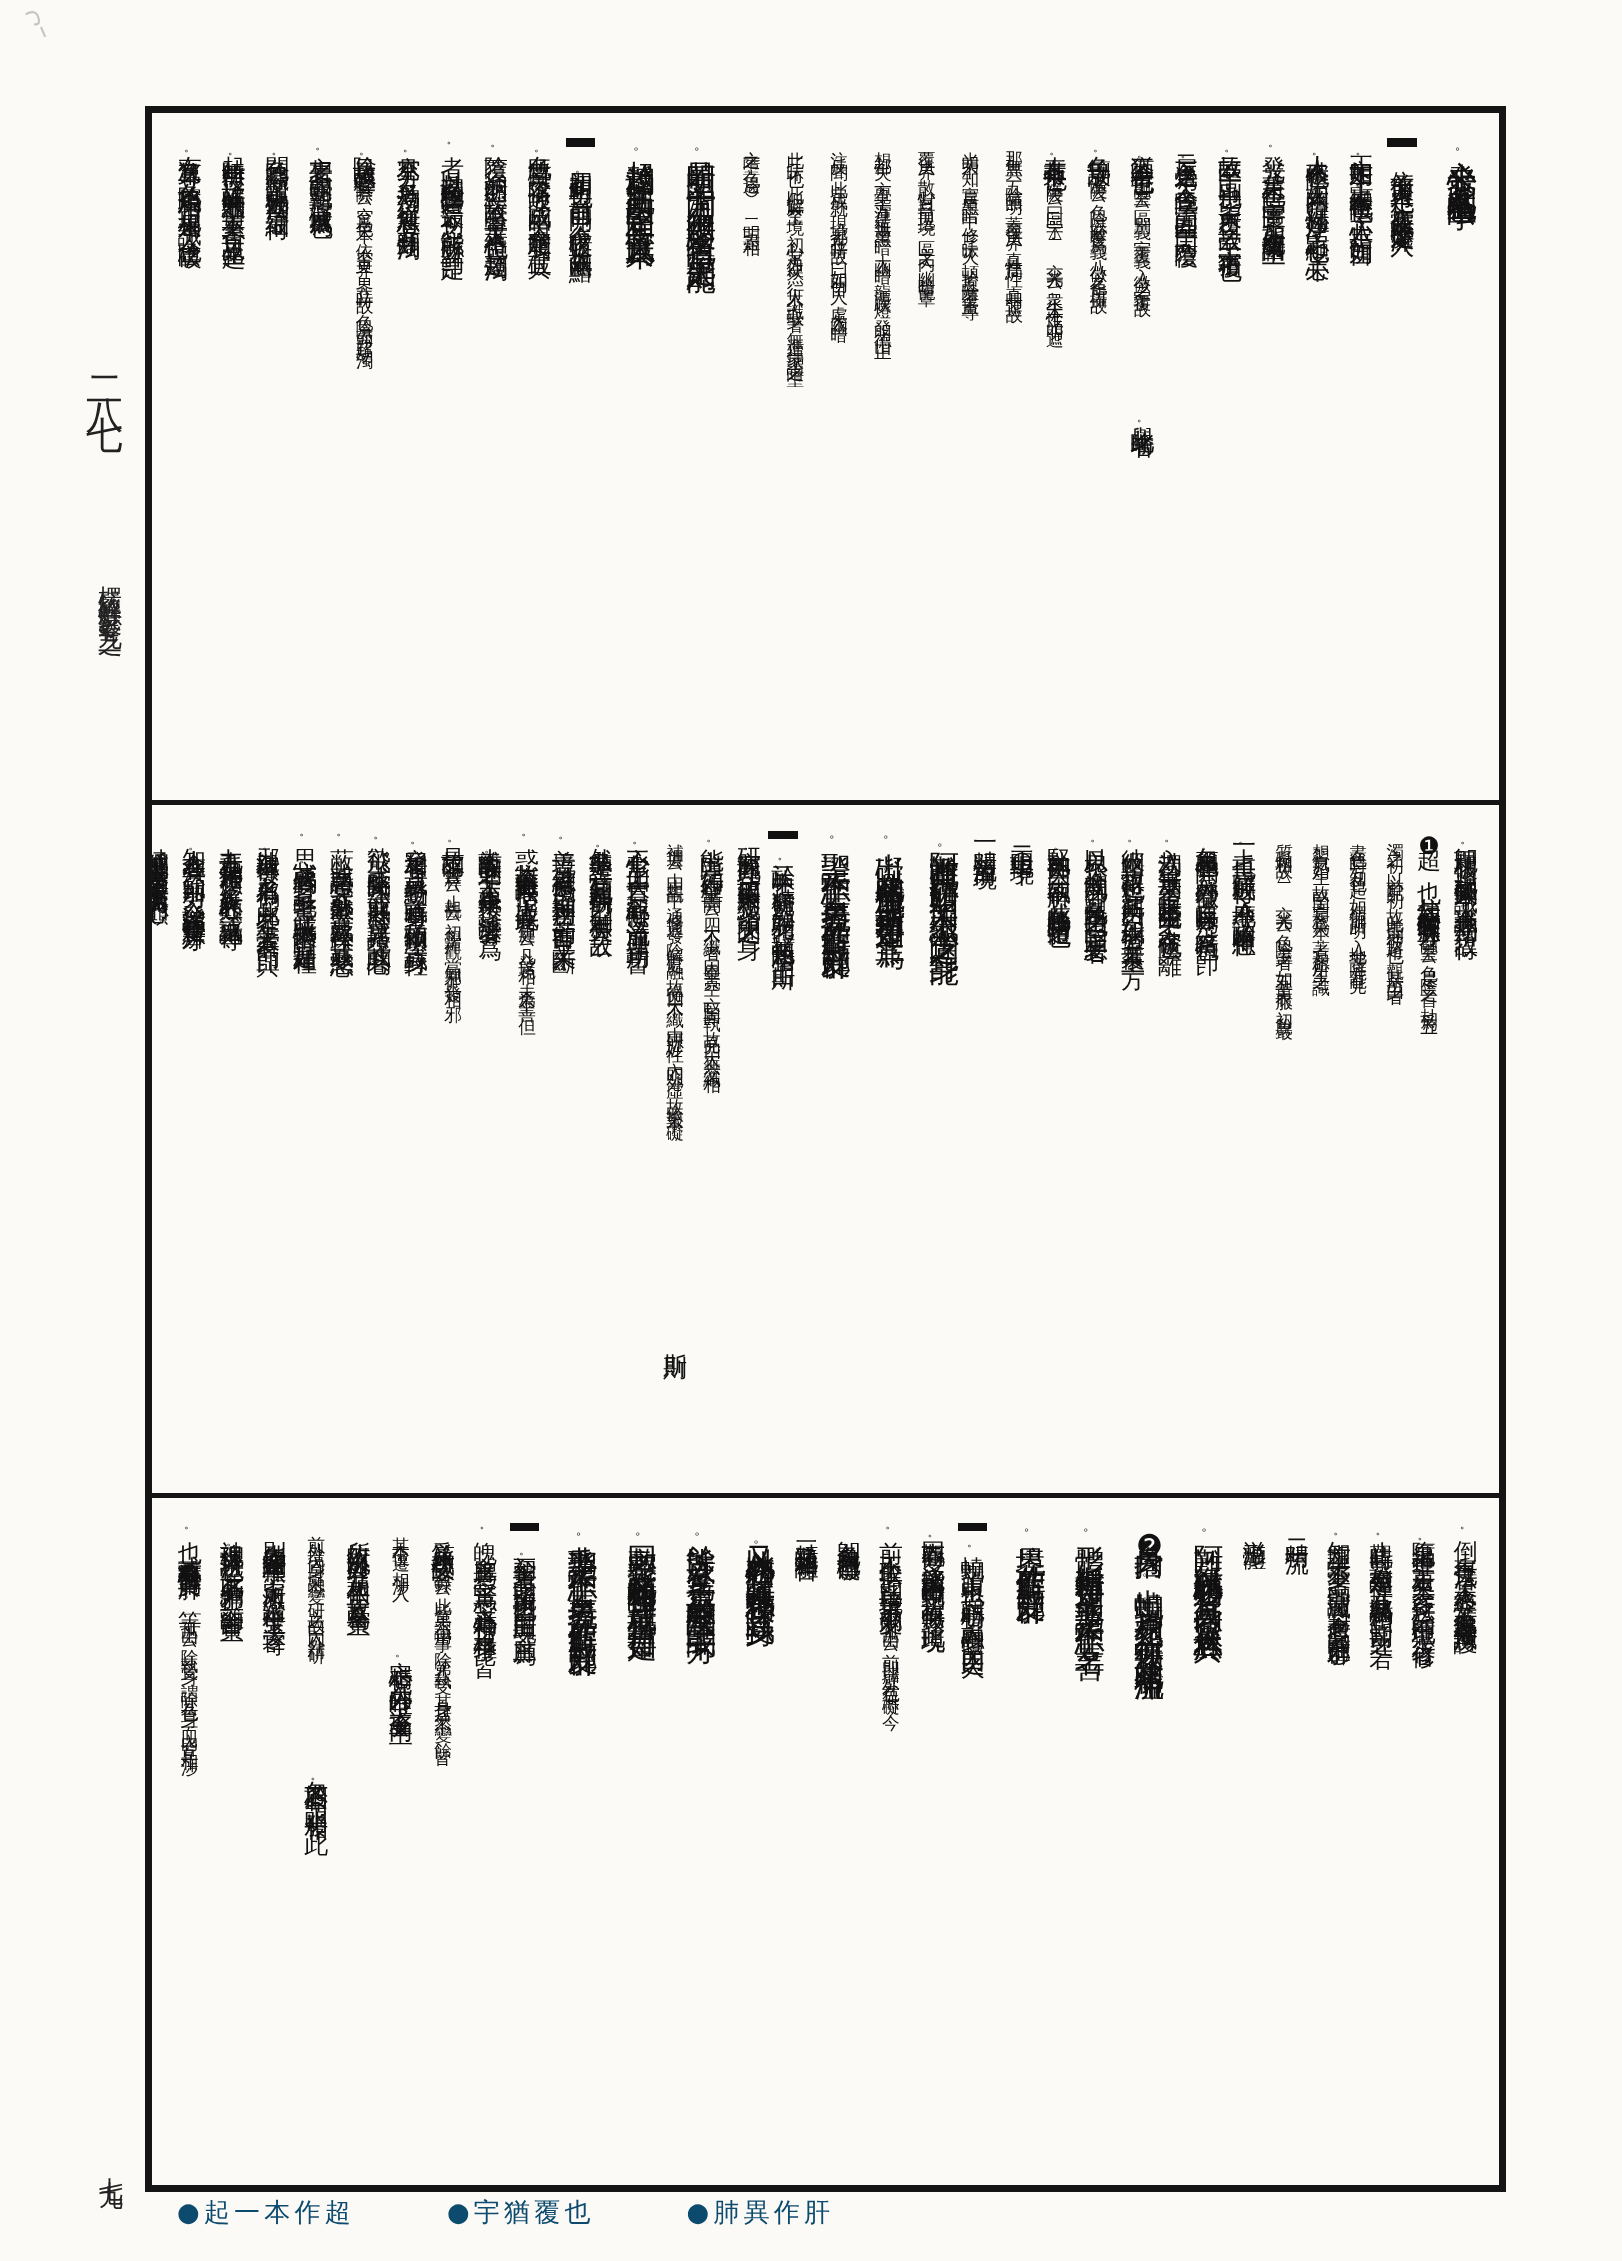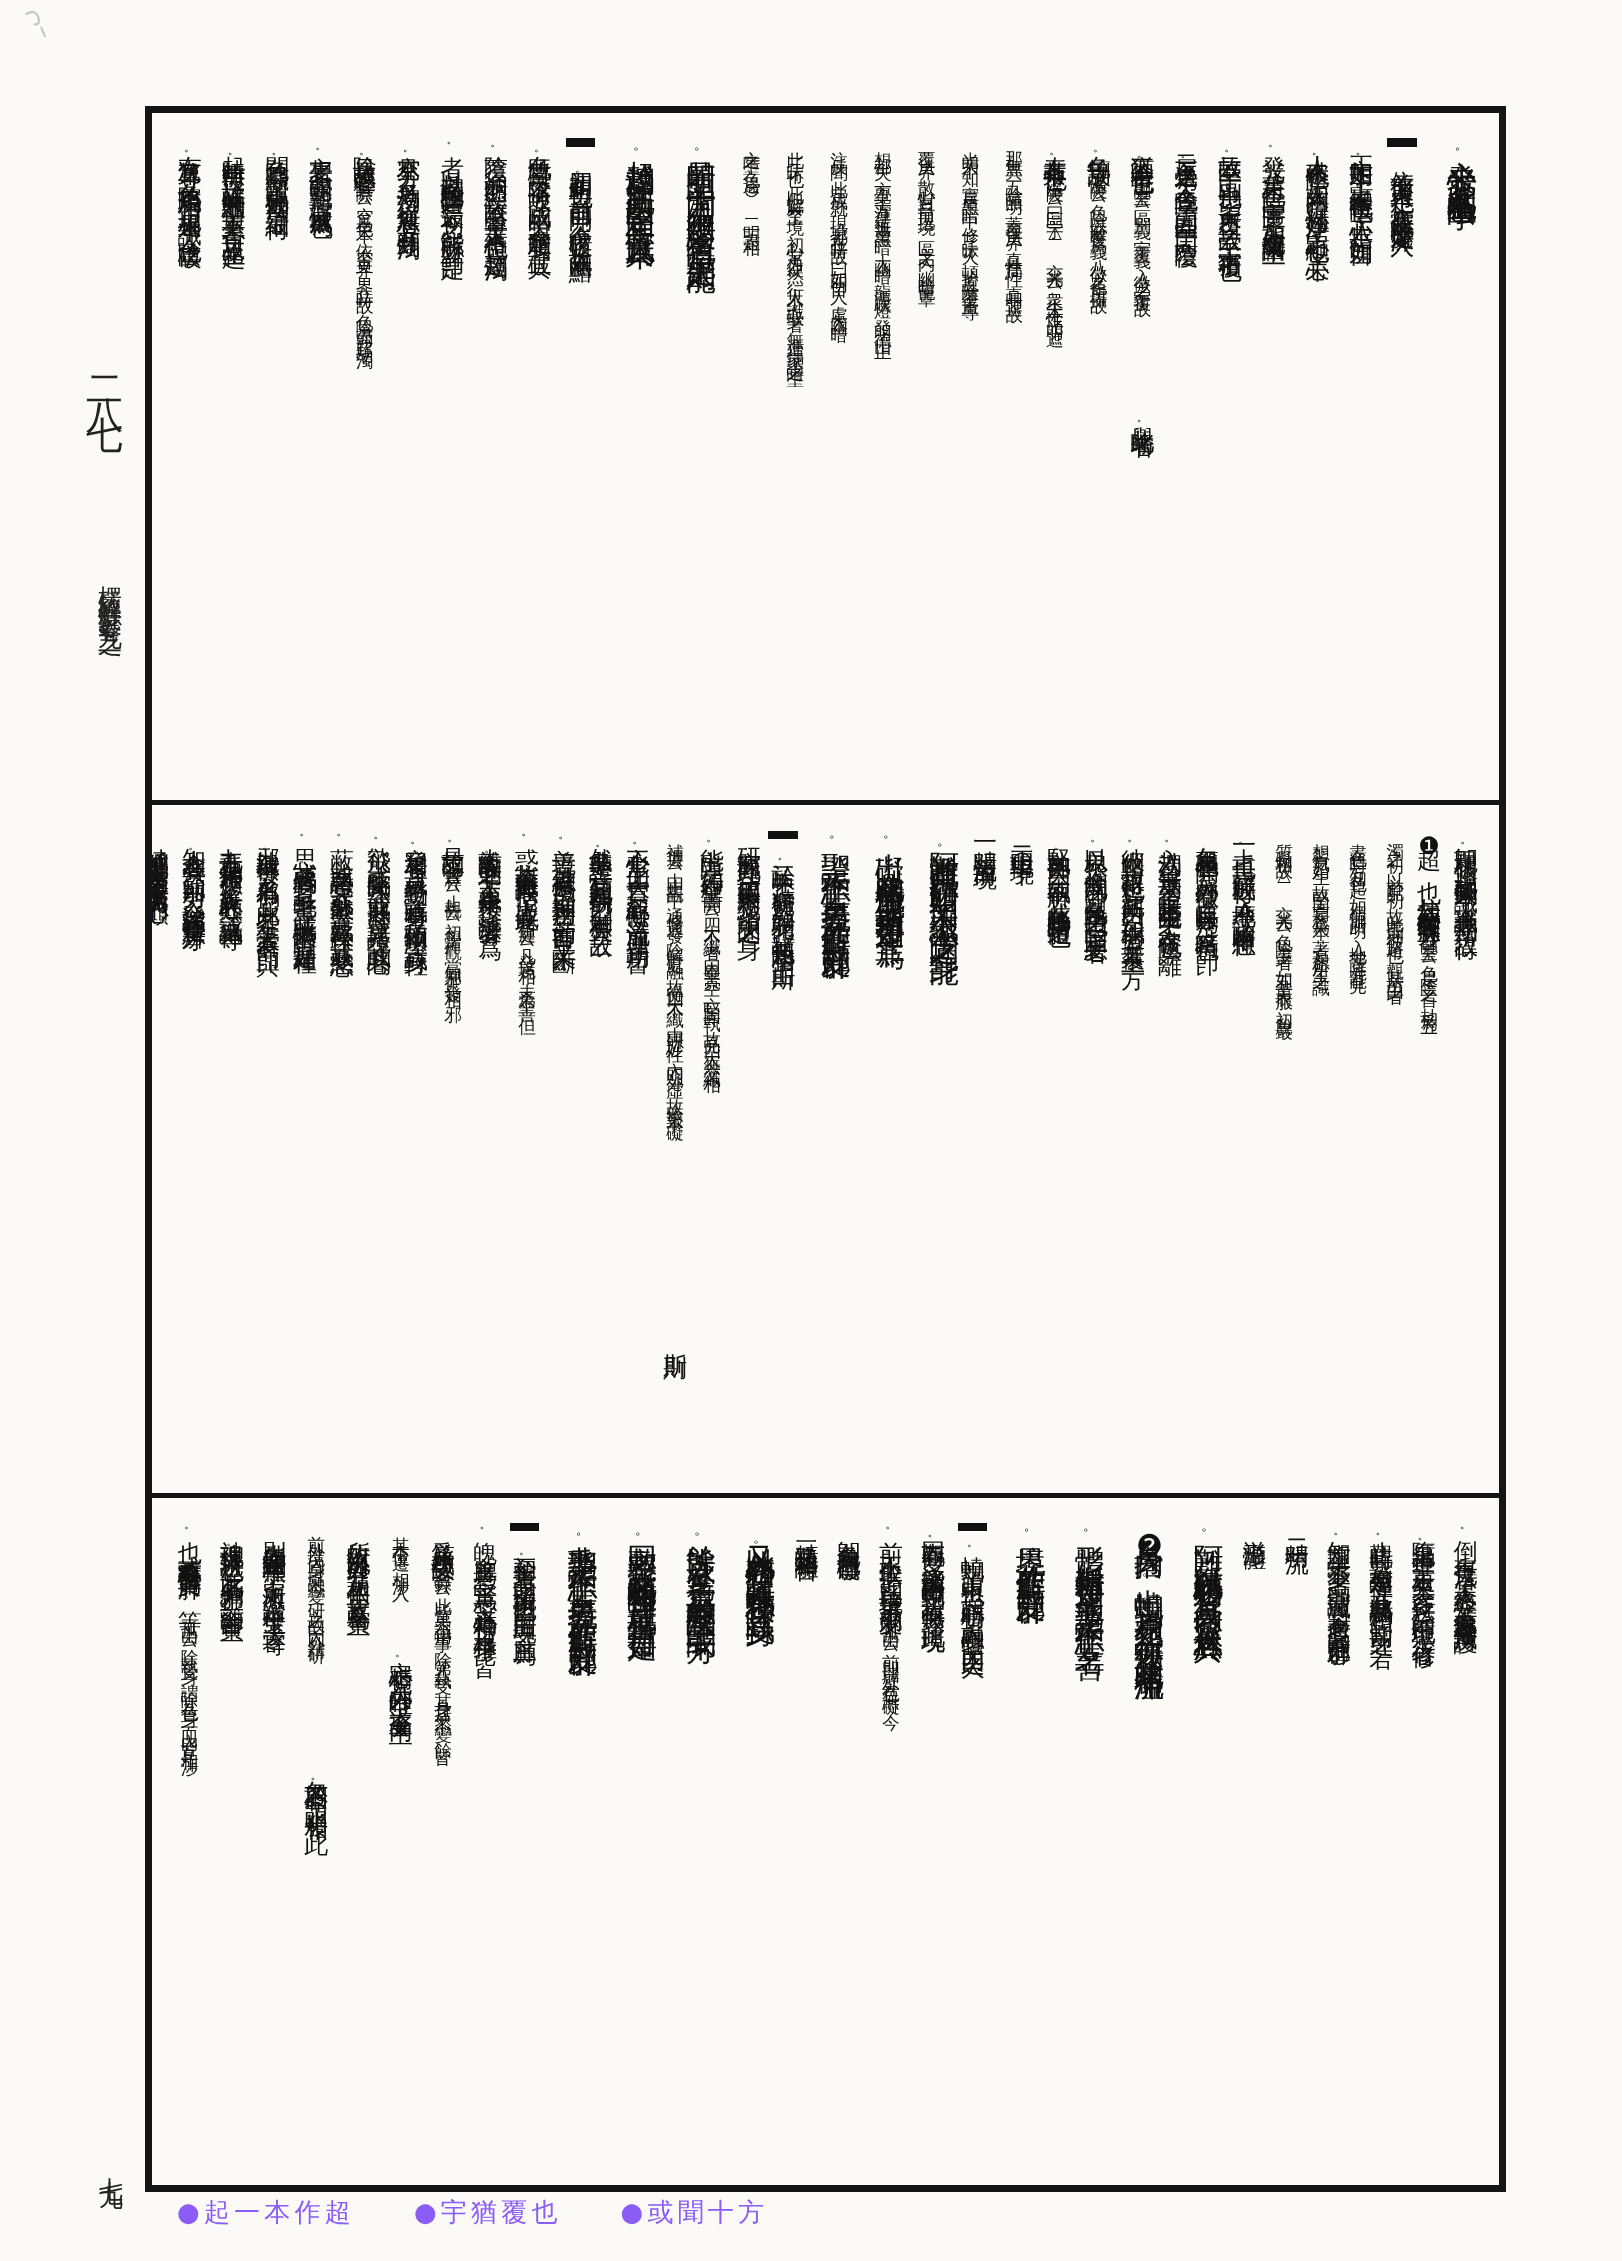--- a/index.html
+++ b/index.html
@@ -44,21 +44,21 @@
     vertical-align:baseline;
   }
   .seg-h{
     display:inline-block;font-size:23px;border:2.1px solid #111;
     padding:2.1px 0.7px;margin:1.4px 0 5.7px 0;font-weight:bold;background:#111;color:#fbfaf7;
   }
   .p{font-size:.48em;letter-spacing:1.4px;}
   
   .footbar{
     position:absolute;left:177px;top:2195px;width:1202px;
-    font-size:26px;color:#8b5cf6;letter-spacing:4.2px;display:flex;gap:59px;
+    font-size:26px;color:#0c4a6e;letter-spacing:4.2px;display:flex;gap:92px;
     white-space:nowrap;
   }
 </style>
 </head>
 <body>
 
 <div class="page">
 
   <svg class="pencil" width="49" height="49" viewBox="0 0 70 70">
     <path d="M8 12 q14 -8 18 4 q4 12 -6 10 M30 30 l6 14" stroke="#9a9a96" stroke-width="3" fill="none"></path>
@@ -167,17 +167,17 @@
         <div class="col c-s"><span class="seg-t" style="inline-size: 240px;">前外境內身虛融今變<span class="p">。</span>研之故曰內外精研<span class="p">。</span></span><span class="seg-s">忽於下四句<span class="p">。</span>正明發相<span class="p">。</span>此</span></div>
         <div class="col c-s"><span class="seg-s">則先所修習聞熏種子<span class="p">。</span>定力所激<span class="p">。</span>禪中發生<span class="p">。</span>遂寄</span></div>
         <div class="col c-s"><span class="seg-s">神魂現於說法也<span class="p">。</span>此名下結判邪正<span class="p">。</span>離合卽賓主</span></div>
         <div class="col c-s"><span class="seg-s">也<span class="p">。</span>或離心主而賓於肺❸等<span class="p">。</span></span><span class="seg-t" style="inline-size: 264px;">孤山云<span class="p">。</span>除執受身<span class="p">。</span>謂除其色身<span class="p">。</span>而內皆互相涉</span></div>
       </div>
   </div>
 
   <div class="footbar">
     <span>●起一本作超</span>
     <span>●宇猶覆也</span>
-    <span>●或聞十方</span>
+    <span>●肺異作肝</span>
   </div>
 
 </div>
 
 
 </body></html>

